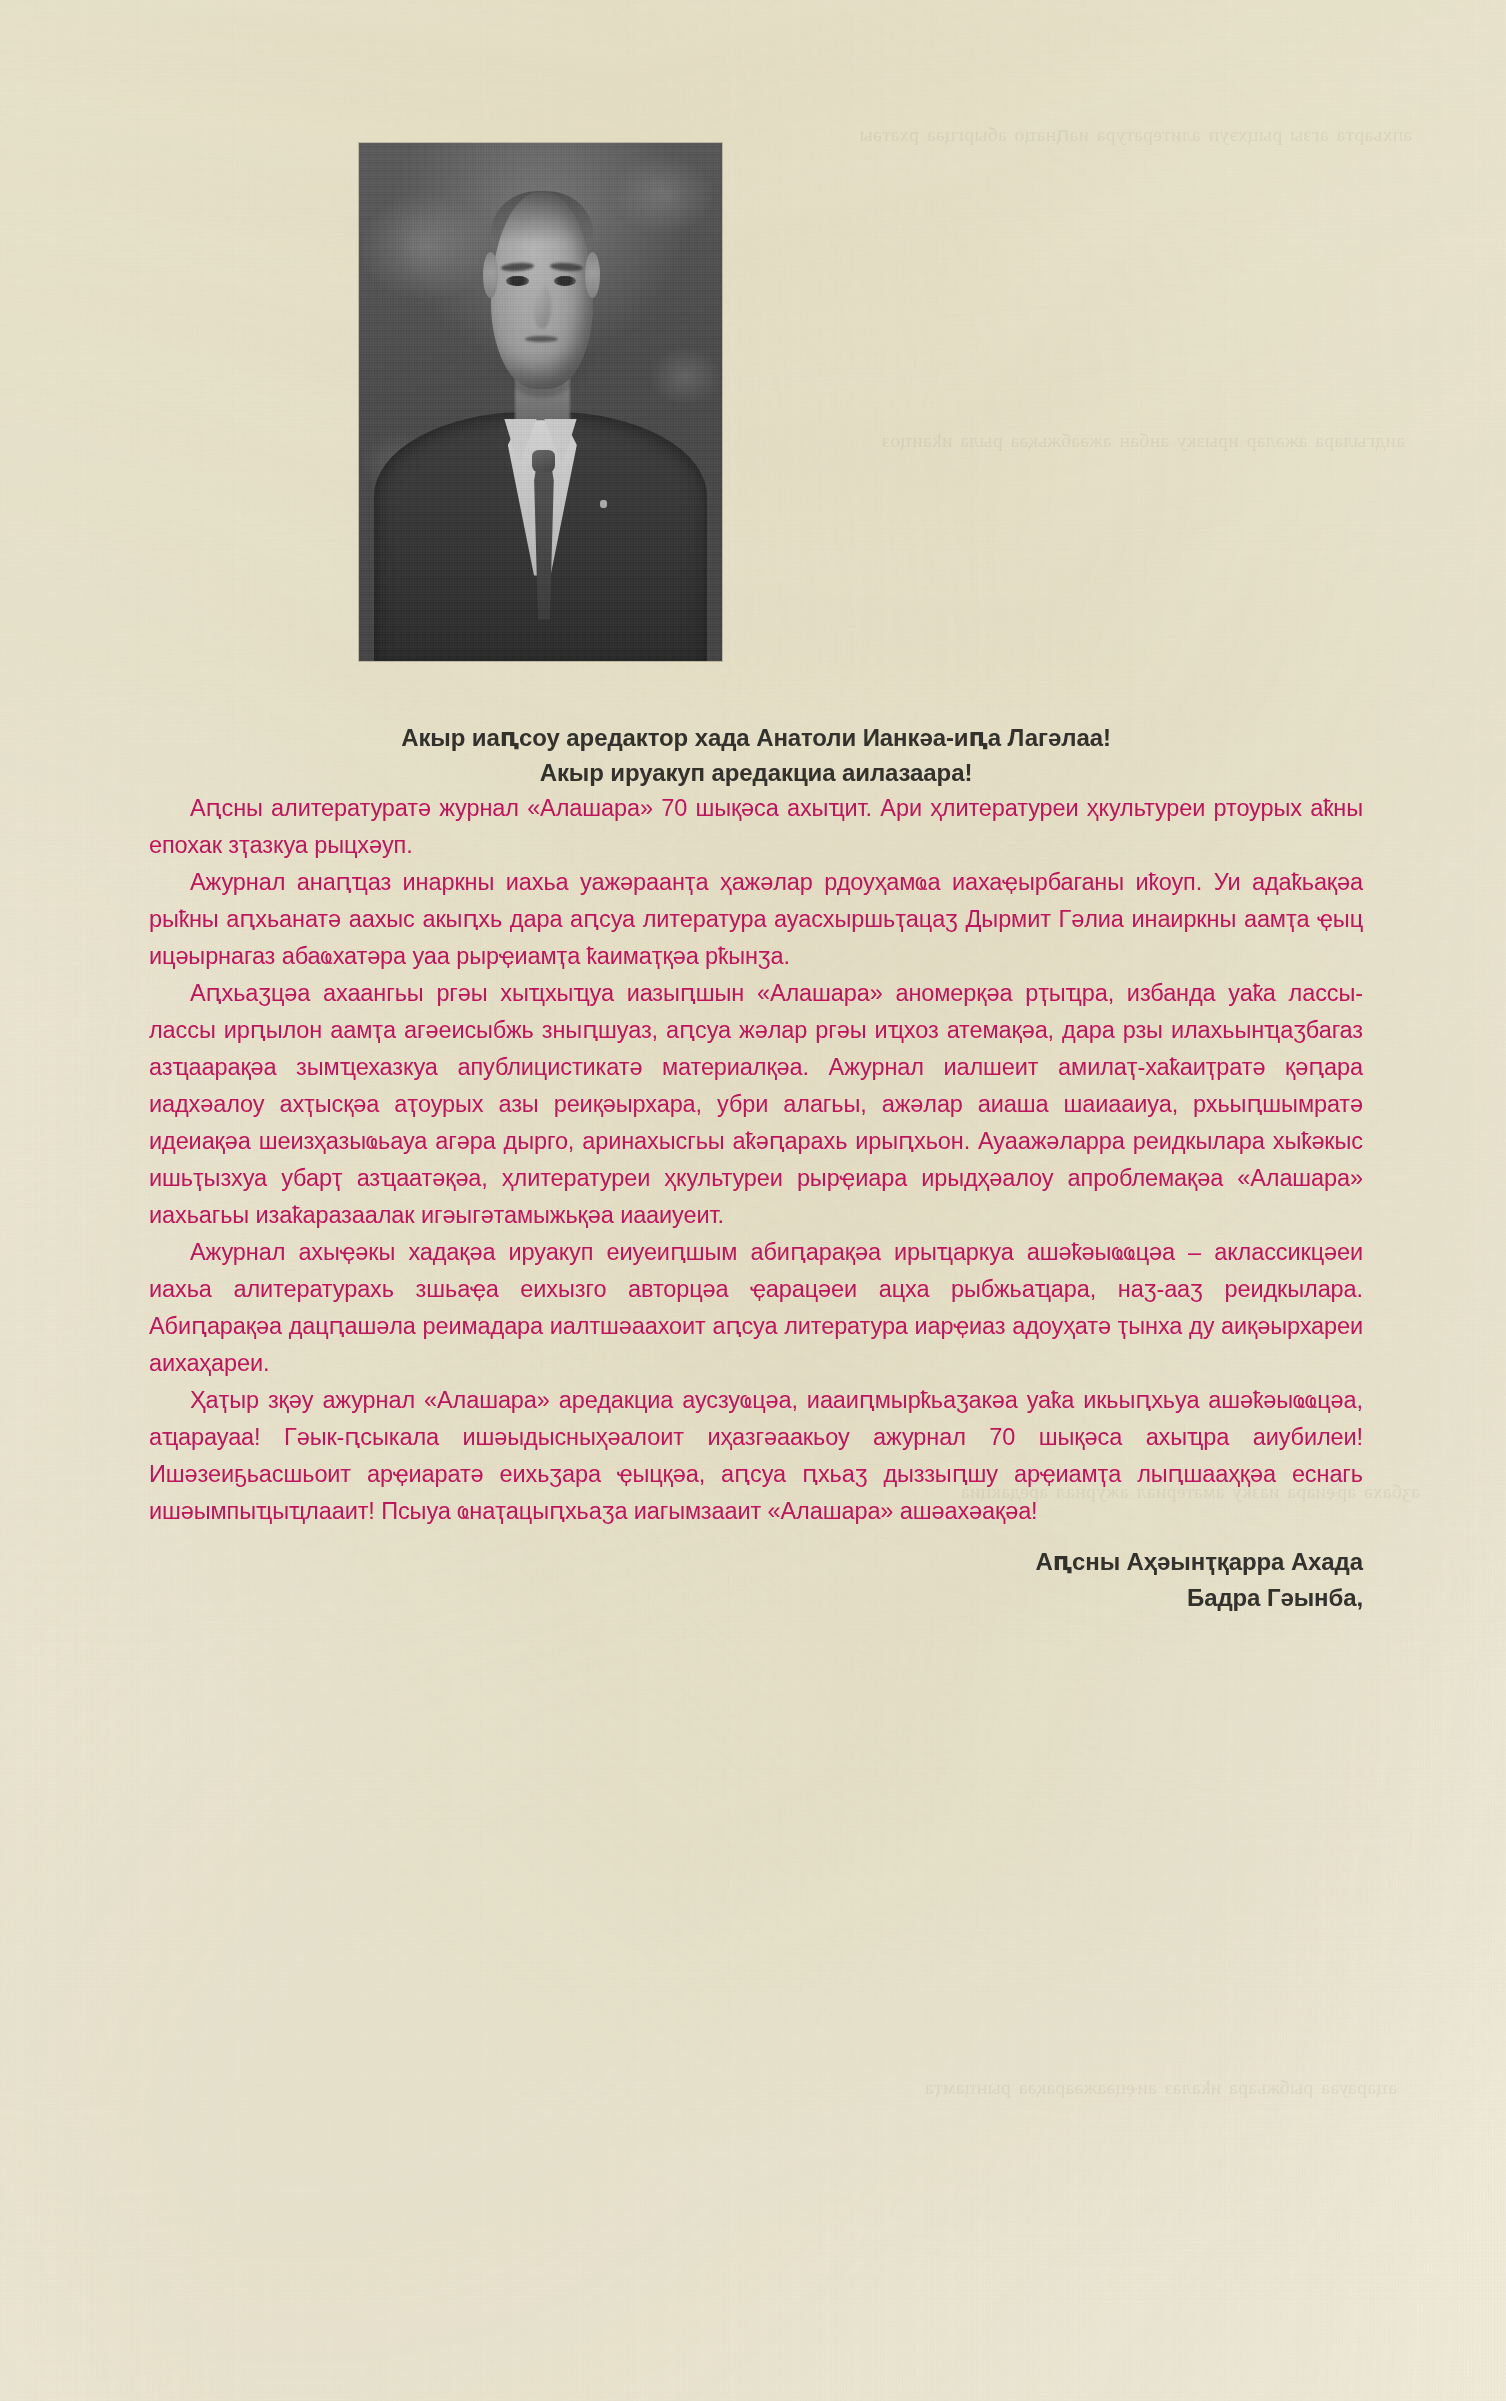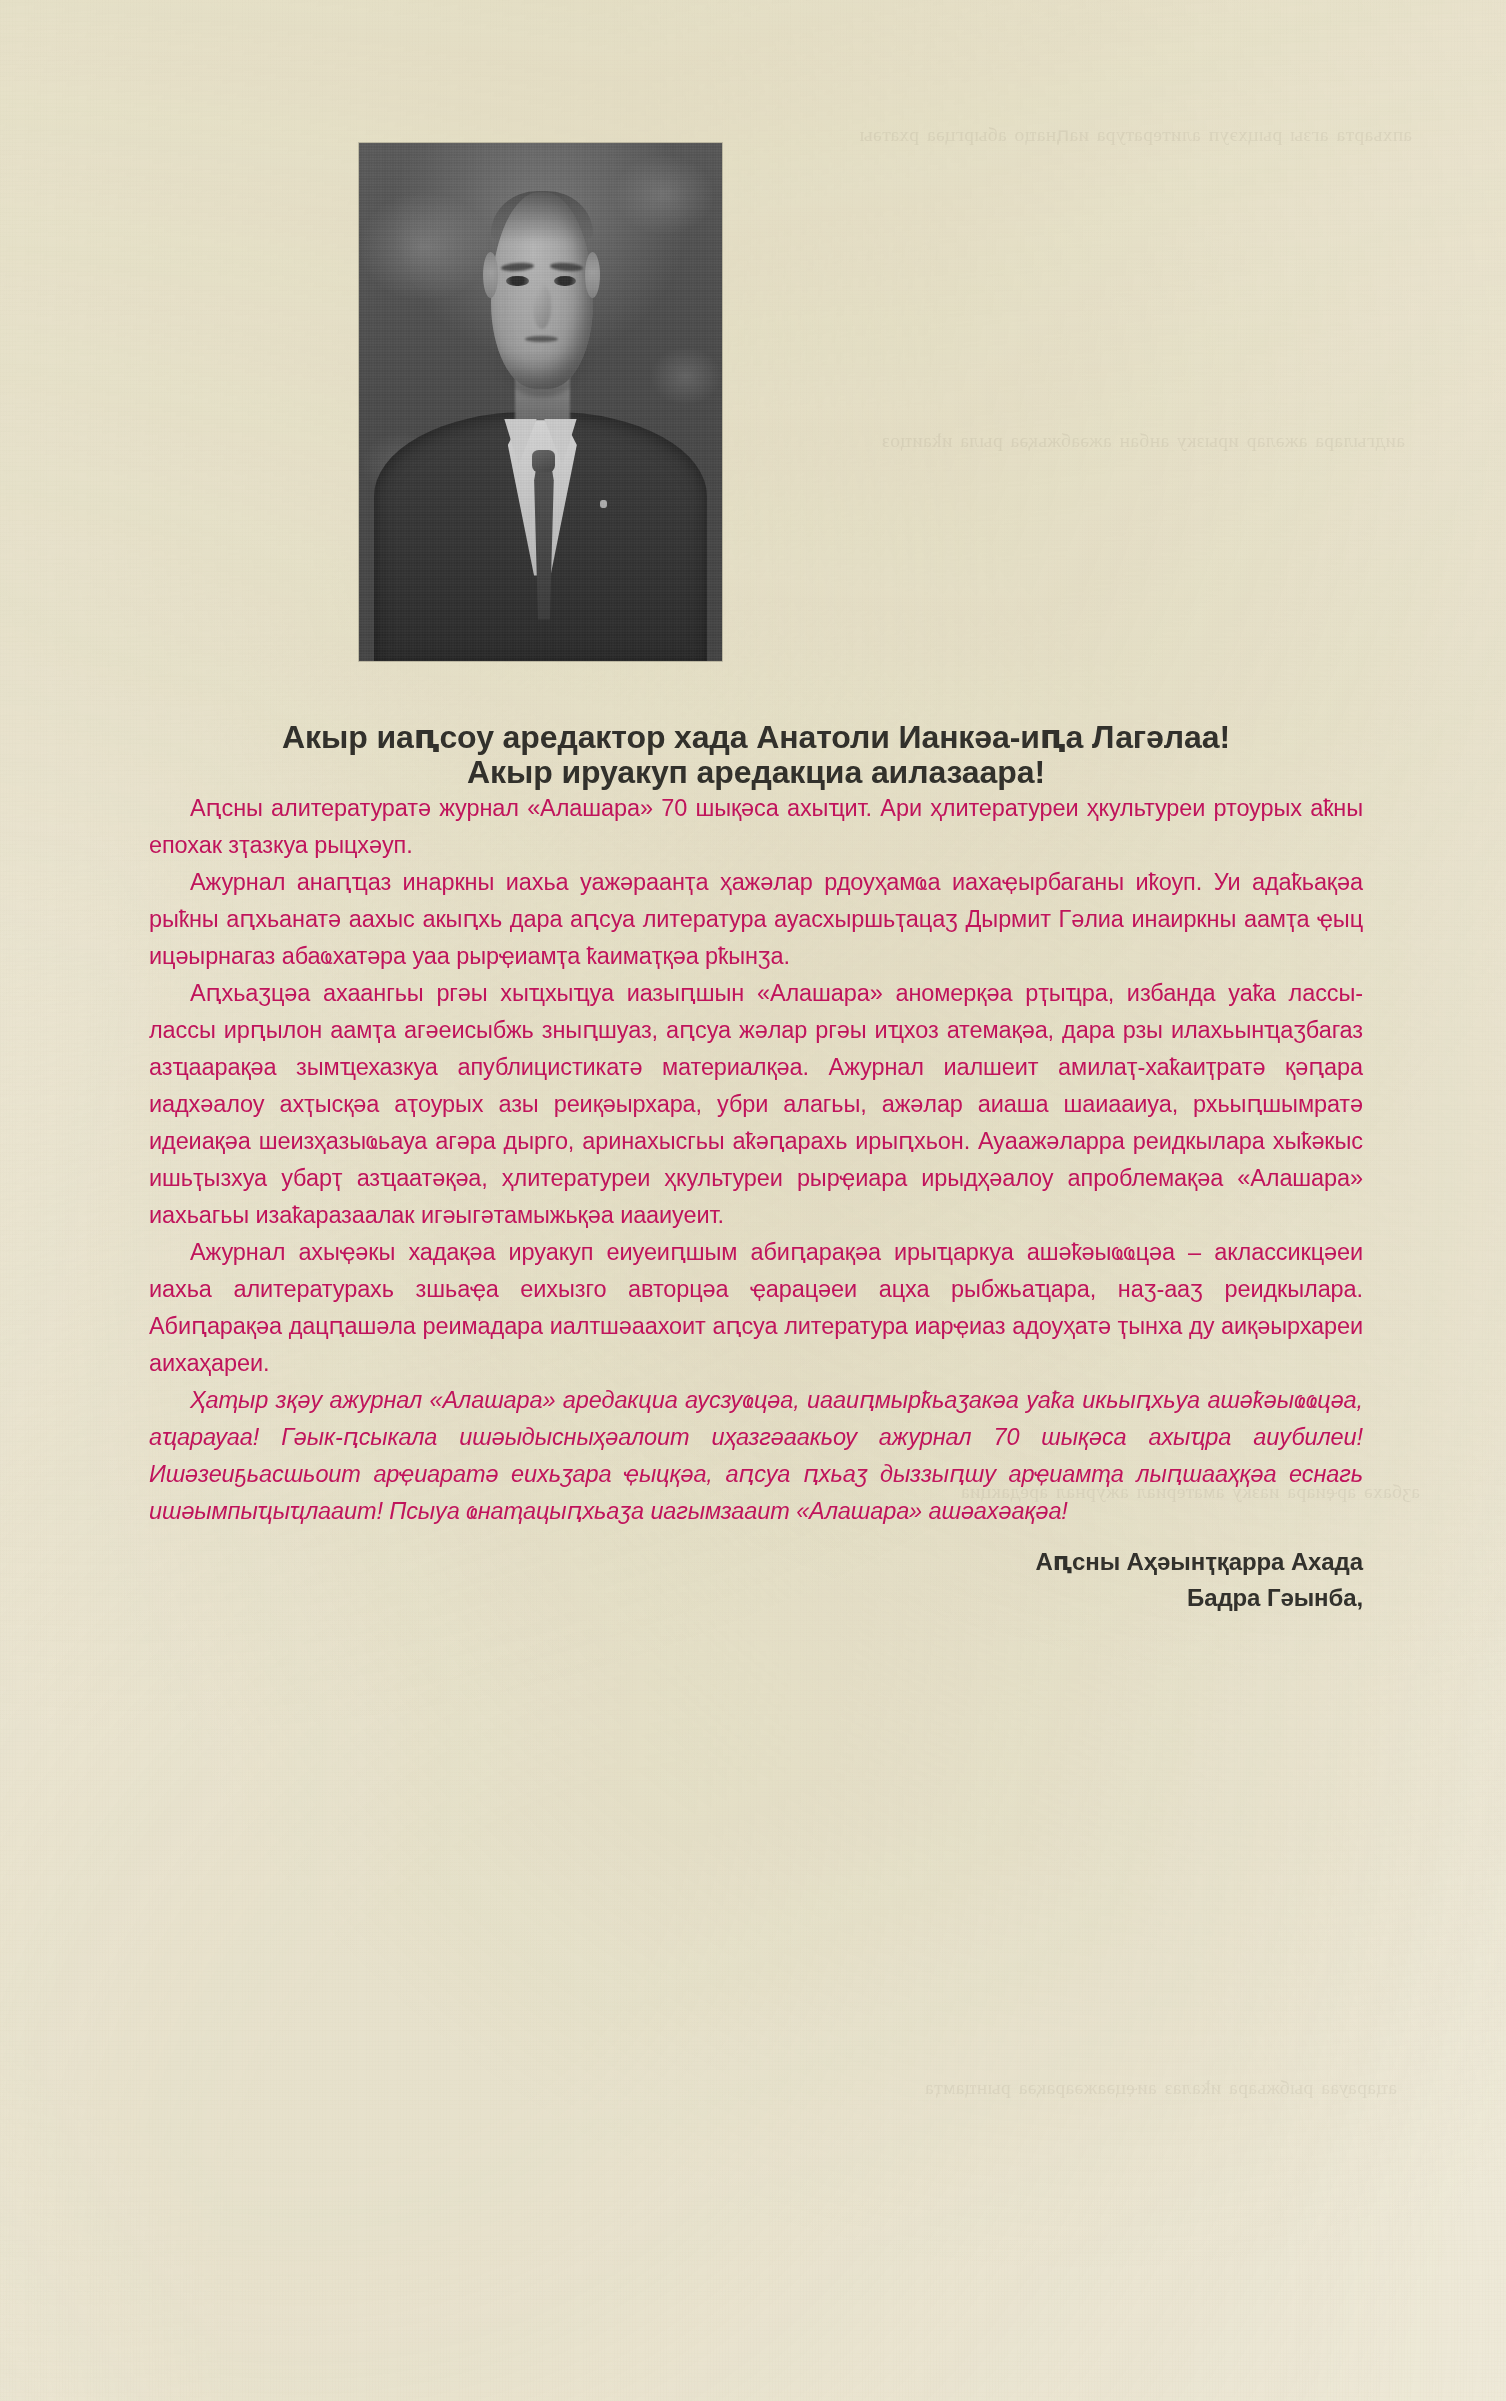--- a/index.html
+++ b/index.html
@@ -263,42 +263,42 @@
   .content {
     position: absolute;
     left: 149px;
     top: 720px;
     width: 1214px;
   }
 
   .headline {
     text-align: center;
     font-weight: 700;
-    font-size: 32px;
+    font-size: 24px;
     line-height: 35px;
     letter-spacing: -0.1px;
     color: #35342f;
   }
   .headline .line2 { display: block; }
 
   .body {
     margin-top: 0;
     font-size: 23.5px;
     line-height: 37px;
     text-align: justify;
     text-justify: inter-word;
     color: #be185d;
     letter-spacing: -0.1px;
     hyphens: manual;
   }
   .body p {
     margin: 0;
     text-indent: 41px;
   }
-  .body p:last-of-type { text-align: justify; font-style: italic; }
+  .body p:last-of-type { text-align: justify; }
 
   .signature {
     margin-top: 14px;
     text-align: right;
     font-weight: 700;
     font-size: 24px;
     line-height: 36px;
     color: #35342f;
     letter-spacing: -0.1px;
   }

